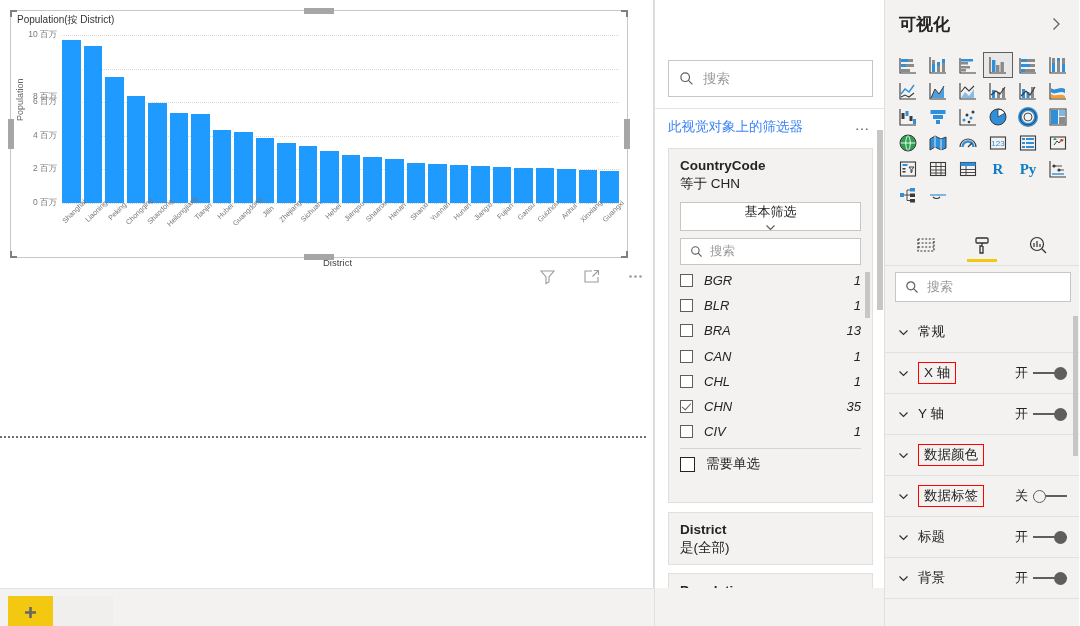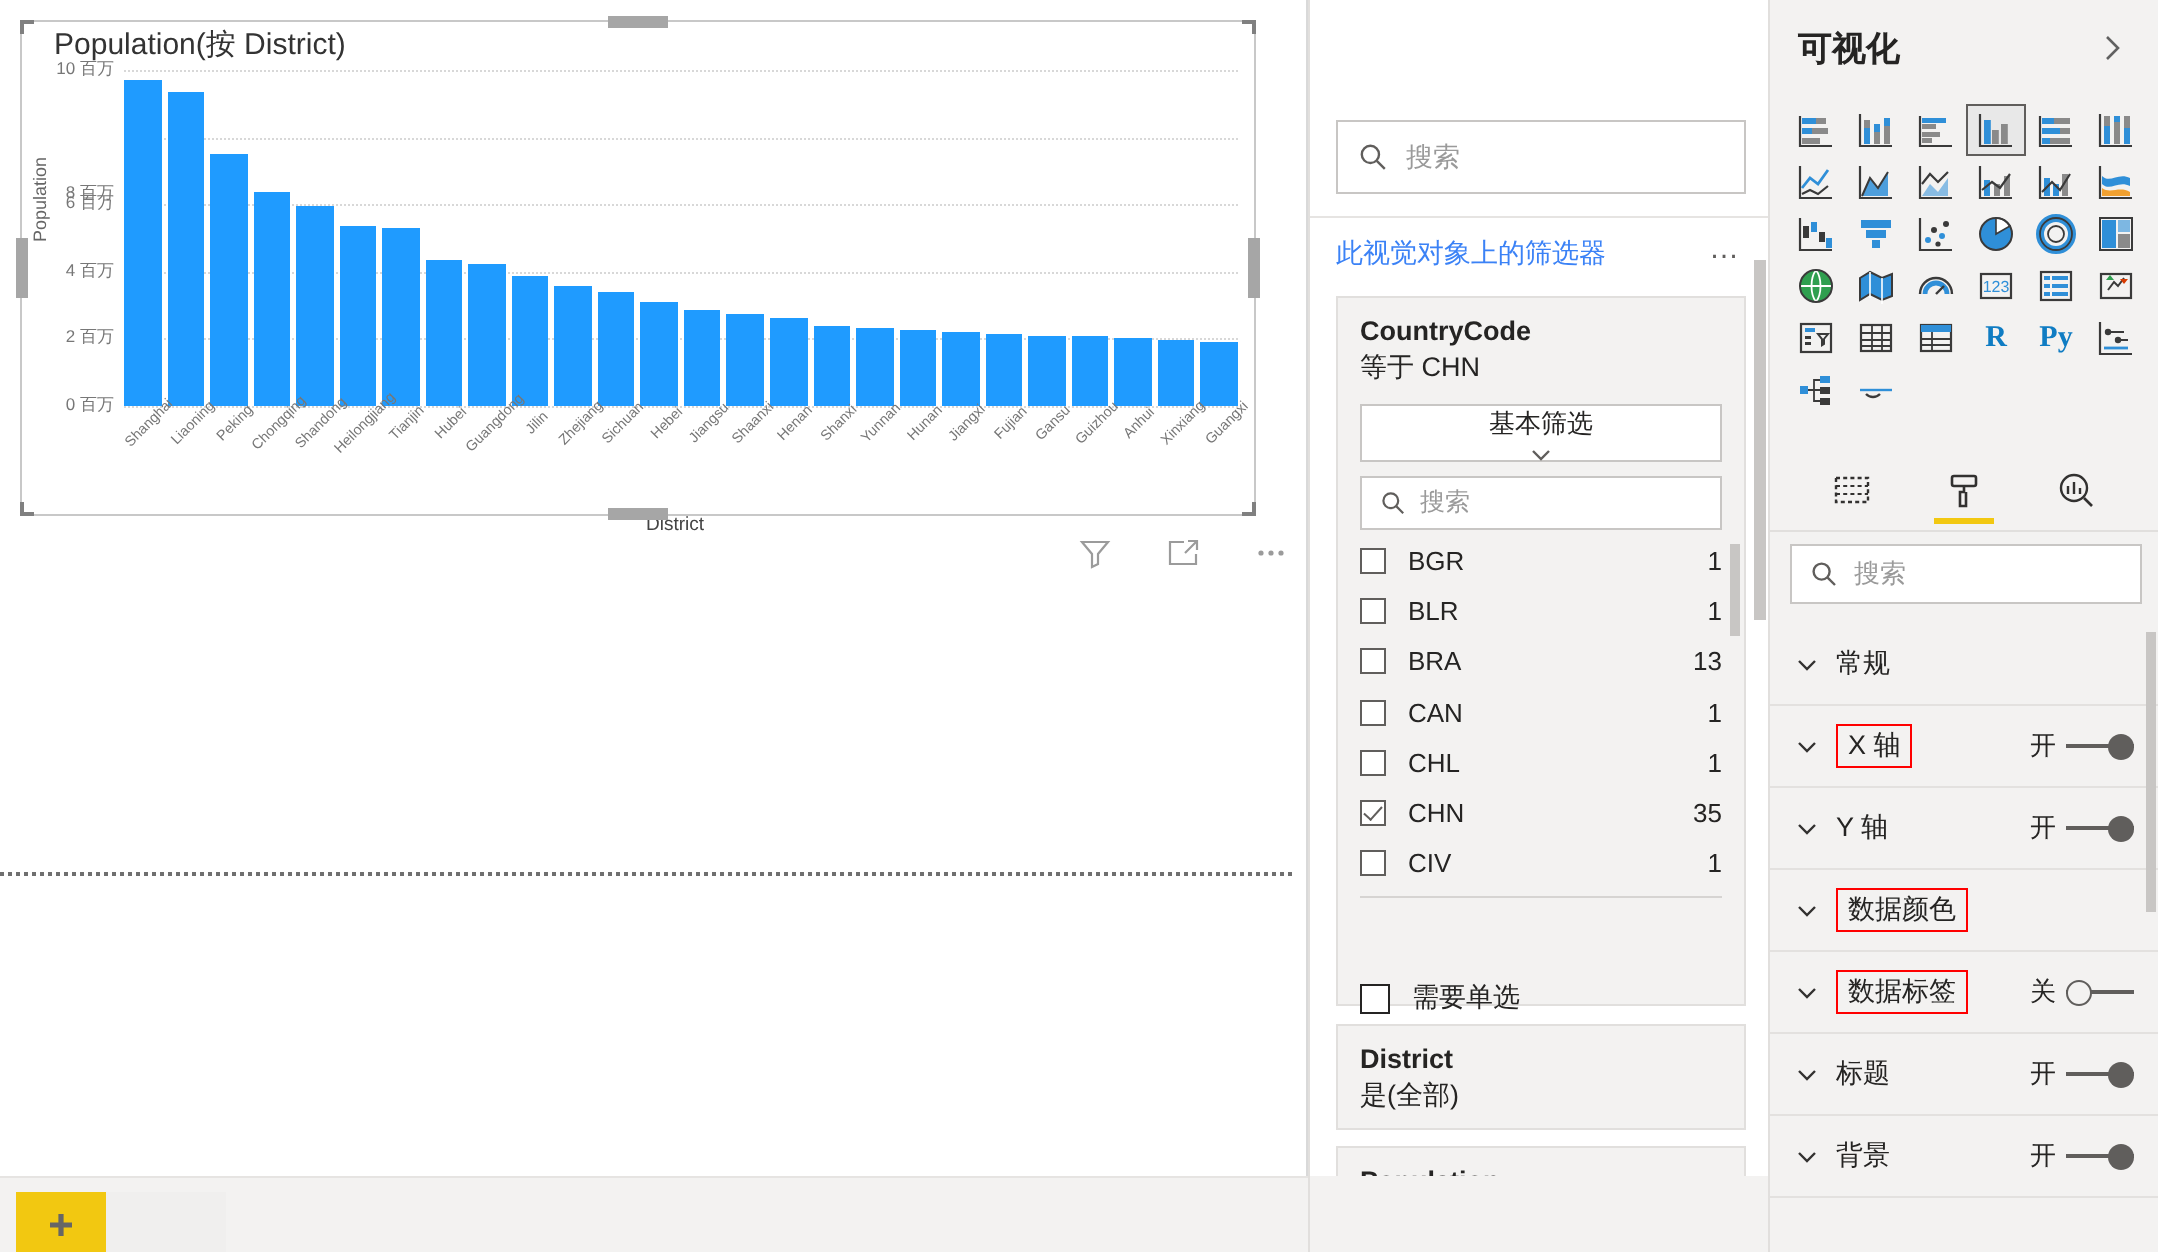--- a/index.html
+++ b/index.html
@@ -61,22 +61,22 @@
     position: absolute; width: 7px; height: 7px;
     border: 2px solid #808080; background: transparent; z-index: 6;
   }
   .corner.c-tl { left: -1px; top: -1px; border-right: none; border-bottom: none; }
   .corner.c-tr { right: -1px; top: -1px; border-left: none; border-bottom: none; }
   .corner.c-bl { left: -1px; bottom: -1px; border-right: none; border-top: none; }
   .corner.c-br { right: -1px; bottom: -1px; border-left: none; border-top: none; }
 
   .visual-title {
     position: absolute;
-    left: 16px; top: 2px;
-    font-size: 15px; color: #333333;
+    left: 6px; top: 2px;
+    font-size: 10px; color: #333333;
     white-space: nowrap;
     text-align: center;
   }
 
   
   .chart {
     position: absolute;
     left: 0; top: 18px; width: 618px; height: 212px;
   }
   .y-axis-title {
@@ -249,21 +249,21 @@
     height: 27px; background: #fff; border: 1px solid #c8c6c4;
     display: flex; align-items: center; padding: 0 9px;
     margin-bottom: 3px;
   }
   .fc-searchbox .mag { color: #605e5c; display: flex; margin-right: 7px; }
   .fc-searchbox .ph { font-size: 12.5px; color: #9a9a9a; }
   .fc-list { position: relative; }
   .fc-item {
     display: flex; align-items: center;
     height: 25.2px;
-    font-size: 13px; color: #252423;
+    font-size: 13px; color: #252423; font-style: italic;
   }
   .cbx {
     width: 13px; height: 13px;
     border: 1px solid #605e5c; background: #fff;
     margin-right: 11px; flex: 0 0 13px;
     position: relative;
   }
   .cbx.checked::after {
     content: ""; position: absolute;
     left: 3px; top: 0px; width: 4px; height: 8px;
@@ -274,21 +274,21 @@
   .fc-item .ct { color: #252423; }
   .fc-scrollbar {
     position: absolute; right: -9px; top: 4px;
     width: 5px; height: 46px; background: #c8c6c4;
   }
   .fc-list-sep {
     height: 1px; background: #d6d4d2; margin: 4px 0 0 0;
   }
   .fc-single {
     display: flex; align-items: center;
-    height: 30px; font-size: 13.5px; color: #252423; margin-top: 35px;
+    height: 30px; font-size: 13.5px; color: #252423;
   }
   .cbx-lg {
     width: 15px; height: 15px; border: 1.5px solid #252423;
     background: #fff; margin-right: 11px; flex: 0 0 15px;
   }
   #card-district { top: 512px; height: 53px; }
   #card-population { top: 573px; height: 30px; overflow: hidden; }
   .fp-bottom-mask {
     position: absolute; left: 0; bottom: 0; width: 231px; height: 38px;
     background: #f3f2f1;

